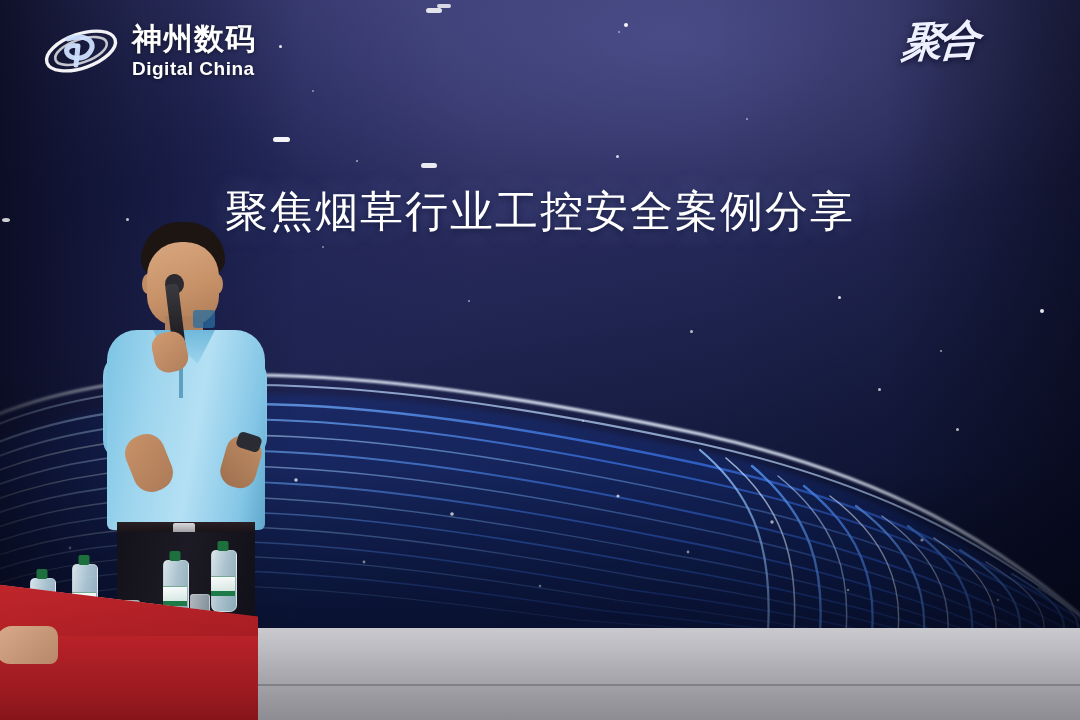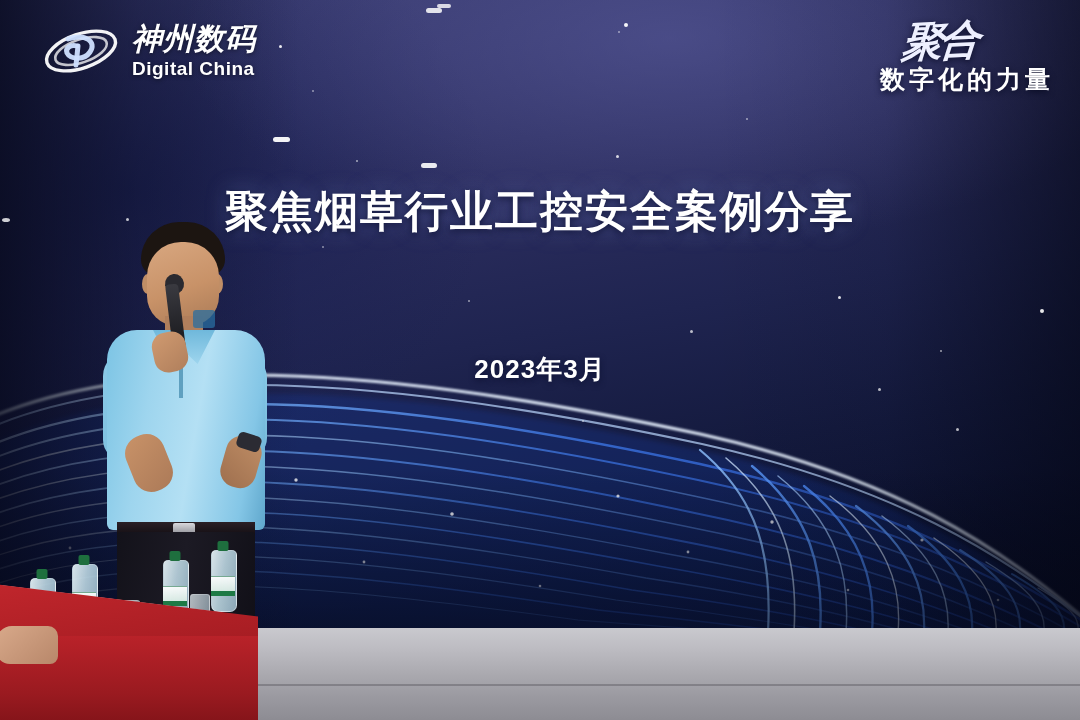--- a/index.html
+++ b/index.html
@@ -57,21 +57,21 @@
   .particle.streak { border-radius: 3px; }
 
   
   .slide-title {
     position: absolute;
     left: 0; top: 183px;
     width: 1080px;
     text-align: center;
     color: #ffffff;
     font-size: 43px;
-    font-weight: bold;
+    font-weight: normal;
     letter-spacing: 2px;
     text-shadow: 0 2px 7px rgba(10,14,45,0.85), 0 0 22px rgba(150,175,255,0.35);
     white-space: nowrap;
   }
   .slide-date {
     position: absolute;
     left: 0; top: 352px;
     width: 1080px;
     text-align: center;
     color: #ffffff;
@@ -101,21 +101,20 @@
     gap: 12px;
   }
   .dc-mark { width: 78px; height: 62px; }
   .dc-words { display:flex; flex-direction:column; line-height:1; }
   .dc-cn {
     color: #ffffff;
     font-size: 30px;
     font-weight: bold;
     letter-spacing: 1px;
     text-shadow: 0 1px 4px rgba(0,0,0,0.5);
-    font-style: italic;
   }
   .dc-en {
     color: #ffffff;
     font-size: 19px;
     font-weight: bold;
     letter-spacing: 0.5px;
     margin-top: 5px;
     text-shadow: 0 1px 4px rgba(0,0,0,0.5);
   }
 
@@ -418,40 +417,38 @@
     <div class="particle" style="left:2px;top:218px;width:8px;height:4px;opacity:.8"></div>
     <div class="particle" style="left:322px;top:246px;width:2px;height:2px;opacity:.5"></div>
     <div class="particle" style="left:468px;top:300px;width:2px;height:2px;opacity:.55"></div>
     <div class="particle" style="left:690px;top:330px;width:3px;height:3px;opacity:.7"></div>
     <div class="particle" style="left:582px;top:420px;width:2px;height:2px;opacity:.5"></div>
     <div class="particle" style="left:956px;top:428px;width:3px;height:3px;opacity:.7"></div>
     <div class="particle" style="left:312px;top:90px;width:2px;height:2px;opacity:.5"></div>
   </div>
 
   <div class="slide-title">聚焦烟草行业工控安全案例分享</div>
-  <div class="slide-date">2023年3月</div>
 
   <div class="brand-left">
     <svg class="dc-mark" viewBox="0 0 78 62">
       <g fill="none" stroke="#ffffff" stroke-linecap="round">
         <ellipse cx="39" cy="31" rx="36" ry="17" stroke-width="3.4" opacity="0.95" transform="rotate(-19 39 31)"></ellipse>
         <ellipse cx="39" cy="31" rx="27" ry="11.5" stroke-width="2.6" opacity="0.75" transform="rotate(-19 39 31)"></ellipse>
       </g>
       <path d="M 26 19 C 44 13, 55 22, 48 32 C 42 41, 28 39, 25 33 C 23 28, 29 24, 35 26" fill="none" stroke="#cfe0ff" stroke-width="5" stroke-linecap="round" opacity="0.95"></path>
       <path d="M 36 26 L 34 45" stroke="#cfe0ff" stroke-width="5" stroke-linecap="round" opacity="0.95"></path>
     </svg>
     <div class="dc-words">
       <div class="dc-cn">神州数码</div>
       <div class="dc-en">Digital China</div>
     </div>
   </div>
 
   <div class="brand-right">
     <div class="juhe">聚合</div>
-    <div class="jh-slogan">数字化的力量</div>
   </div>
 
   <div class="presenter">
     <div class="p-sleeve-l"></div>
     <div class="p-sleeve-r"></div>
     <div class="p-hair"></div>
     <div class="p-ear l"></div>
     <div class="p-ear r"></div>
     <div class="p-face"></div>
     <div class="p-neck"></div>

